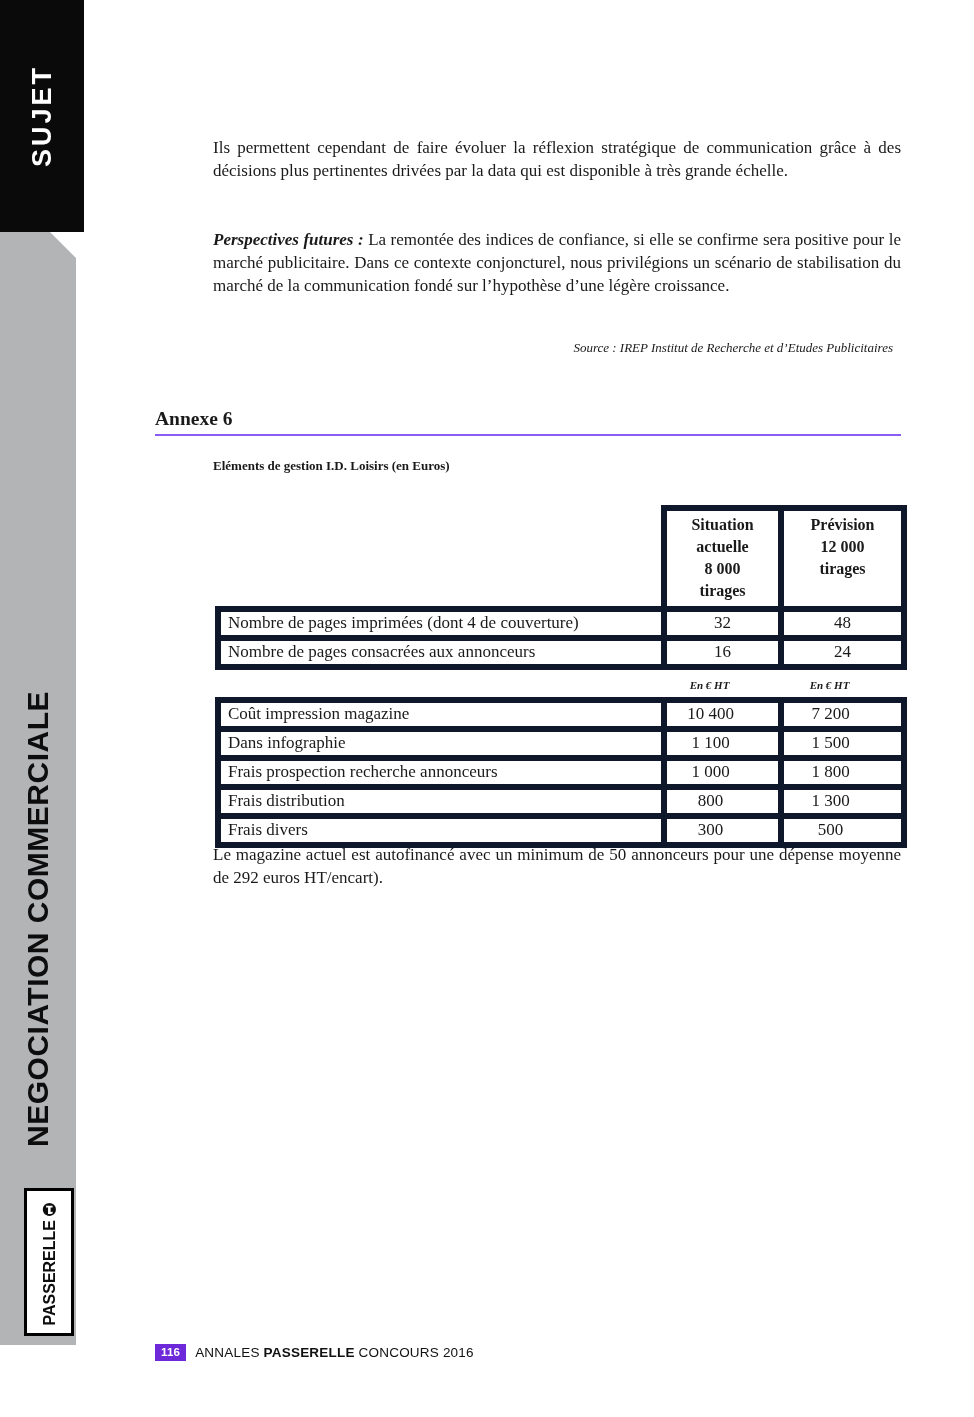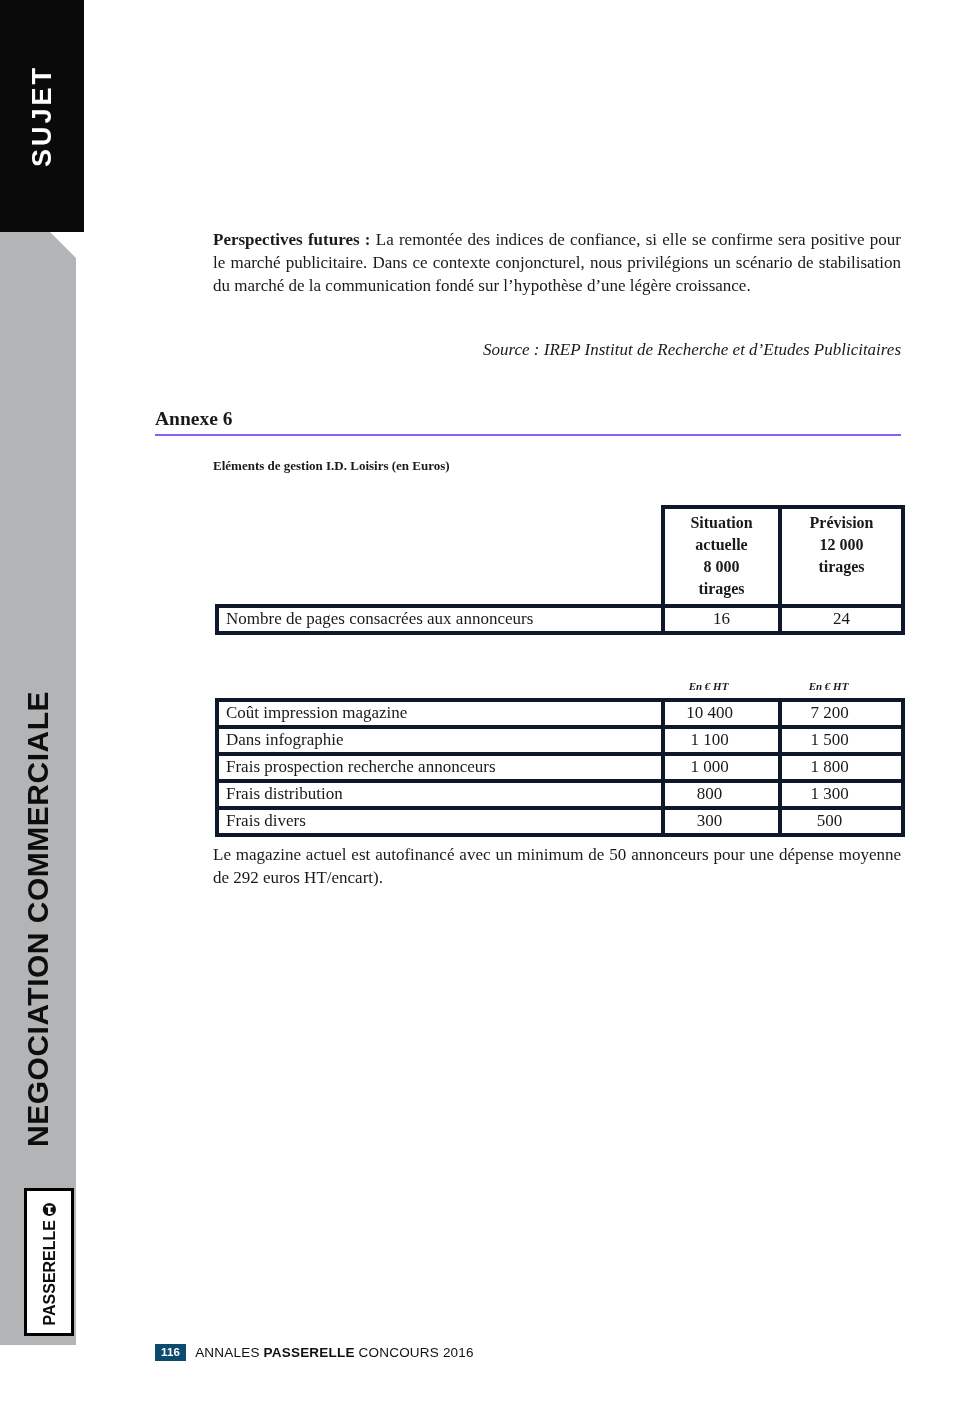--- a/index.html
+++ b/index.html
@@ -55,44 +55,44 @@
   }
   .brand-badge { font-family:"DejaVu Sans", sans-serif; font-size:18px; }
 
   
   .para {
     position:absolute; left:213px; width:688px;
     font-size:17px; line-height:23px; text-align:justify;
   }
   .para1 { top:136px; }
   .para2 { top:228px; }
-  .lead-bold { font-weight:700; }
+  .lead-bold { font-weight:700;font-style:italic; }
   .source-line {
-    position:absolute; left:213px; top:340px; width:688px;
-    font-size:17px; font-style:italic; text-align:right;
+    position:absolute; left:205px; top:340px; width:688px;
+    font-size:13px; font-style:italic; text-align:right;
   }
   .annexe-heading {
     position:absolute; left:155px; top:408px; width:746px;
     font-size:19.5px; font-weight:700;
     border-bottom:2px solid #8b5cf6; padding-bottom:4px;
   }
   .table-caption {
     position:absolute; left:213px; top:458px;
     font-size:13px; font-weight:700;
   }
 
   
   table { border-collapse:collapse; table-layout:fixed; position:absolute; }
   .t1 { left:215px; top:505px; width:686px; }
   .t2 { left:215px; top:672px; width:686px; }
   col.c-label { width:446px; }
   col.c-v1 { width:117px; }
   col.c-v2 { width:123px; }
 
-  .t1 th, .t1 td, .t2 tbody td { border:4px solid #0f172a; }
+  .t1 th, .t1 td, .t2 tbody td { border:6px solid #0f172a; }
   .no-border { border:none !important; background:transparent; }
 
   .t1 th.hdr {
     font-size:16px; font-weight:700; line-height:22px;
     text-align:center; vertical-align:top; padding:3px 2px 4px 2px;
   }
   .pre { white-space:pre-line; }
 
   .t1 td, .t2 td { height:26px; font-size:17px; }
   td.lbl { text-align:left; padding:1px 6px 2px 7px; }
@@ -107,21 +107,21 @@
   .closing { top:843px; }
 
   
   .footer {
     position:absolute; left:155px; top:1344px;
     display:flex; align-items:center;
     font-family:"Liberation Sans", sans-serif;
     font-size:13.5px; color:#111111; letter-spacing:0.2px;
   }
   .page-badge {
-    background:#0c4a6e; color:#ffffff;
+    background:#6d28d9; color:#ffffff;
     font-weight:700; font-size:11.5px;
     padding:2px 6px 3px 6px; margin-right:9px;
   }
   .footer-brand { font-weight:700; margin:0 4px; }
 </style>
 </head>
 <body>
 
 <div class="page">
 
@@ -130,20 +130,21 @@
   </div>
   <div class="gray-band"></div>
   <div class="notch"></div>
   <div class="negco-wrap">
     <span class="v-text negco">NEGOCIATION COMMERCIALE</span>
   </div>
   <div class="brand-box">
     <span class="v-text brand"><span>PASSERELLE</span><span class="brand-badge">❶</span></span>
   </div>
 
+  <p class="para para1">Ils permettent cependant de faire évoluer la réflexion stratégique de communication grâce à des décisions plus pertinentes drivées par la data qui est disponible à très grande échelle.</p>
 
   <p class="para para2"><span class="lead-bold">Perspectives futures :</span><span> La remontée des indices de confiance, si elle se confirme sera positive pour le marché publicitaire. Dans ce contexte conjoncturel, nous privilégions un scénario de stabilisation du marché de la communication fondé sur l’hypothèse d’une légère croissance.</span></p>
 
   <p class="source-line">Source : IREP Institut de Recherche et d’Etudes Publicitaires</p>
 
   <div class="annexe-heading">Annexe 6</div>
 
   <div class="table-caption">Eléments de gestion I.D. Loisirs (en Euros)</div>
 
   <table class="t1">
@@ -159,20 +160,25 @@
 actuelle
 8 000
 tirages</th>
         <th class="hdr pre">Prévision
 12 000
 tirages</th>
       </tr>
     </thead>
     <tbody>
       <tr>
+        <td class="lbl">Nombre de pages imprimées (dont 4 de couverture)</td>
+        <td class="val">32</td>
+        <td class="val">48</td>
+      </tr>
+      <tr>
         <td class="lbl">Nombre de pages consacrées aux annonceurs</td>
         <td class="val">16</td>
         <td class="val">24</td>
       </tr>
     </tbody>
   </table>
 
   <table class="t2">
     <colgroup>
         <col class="c-label">

